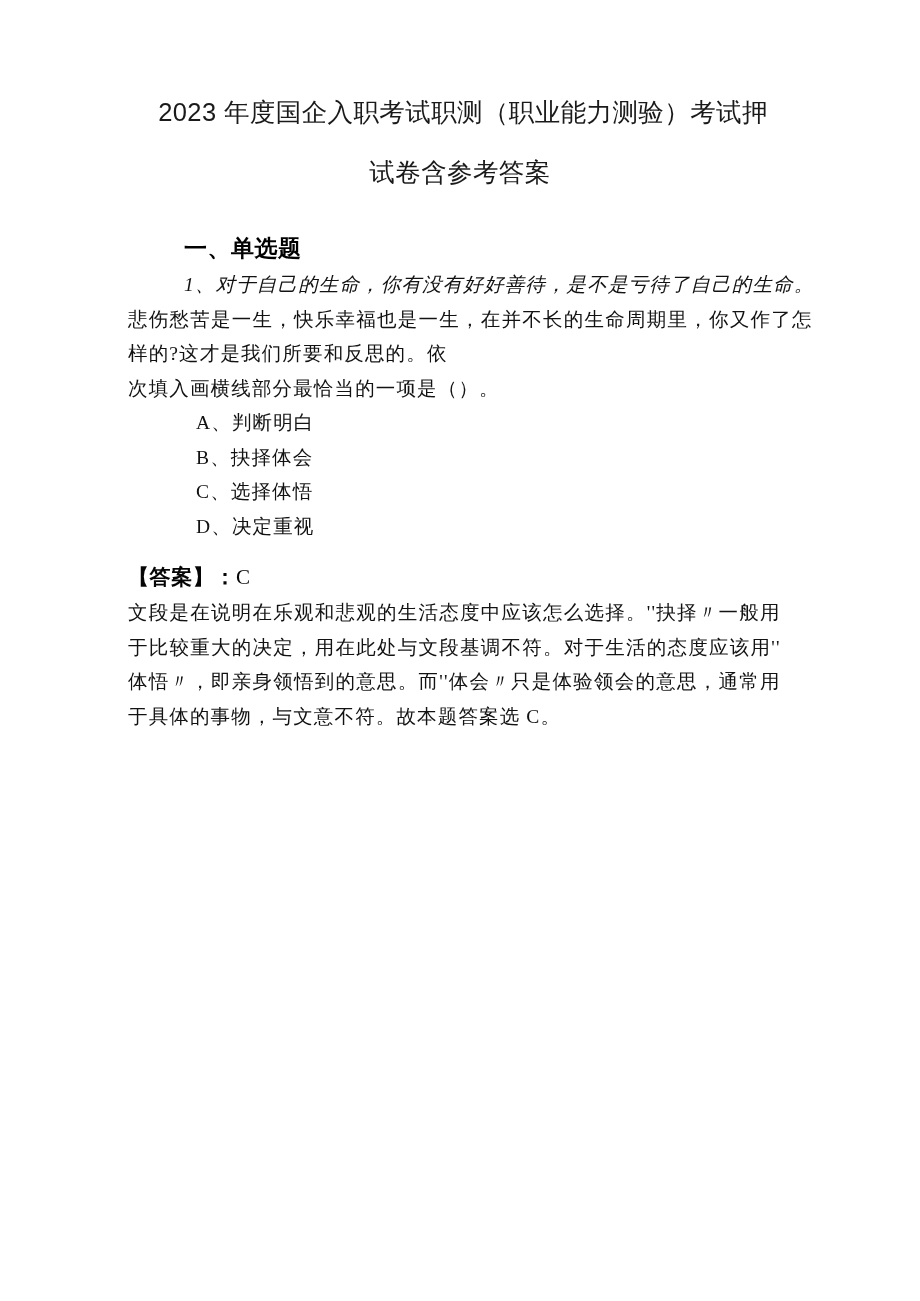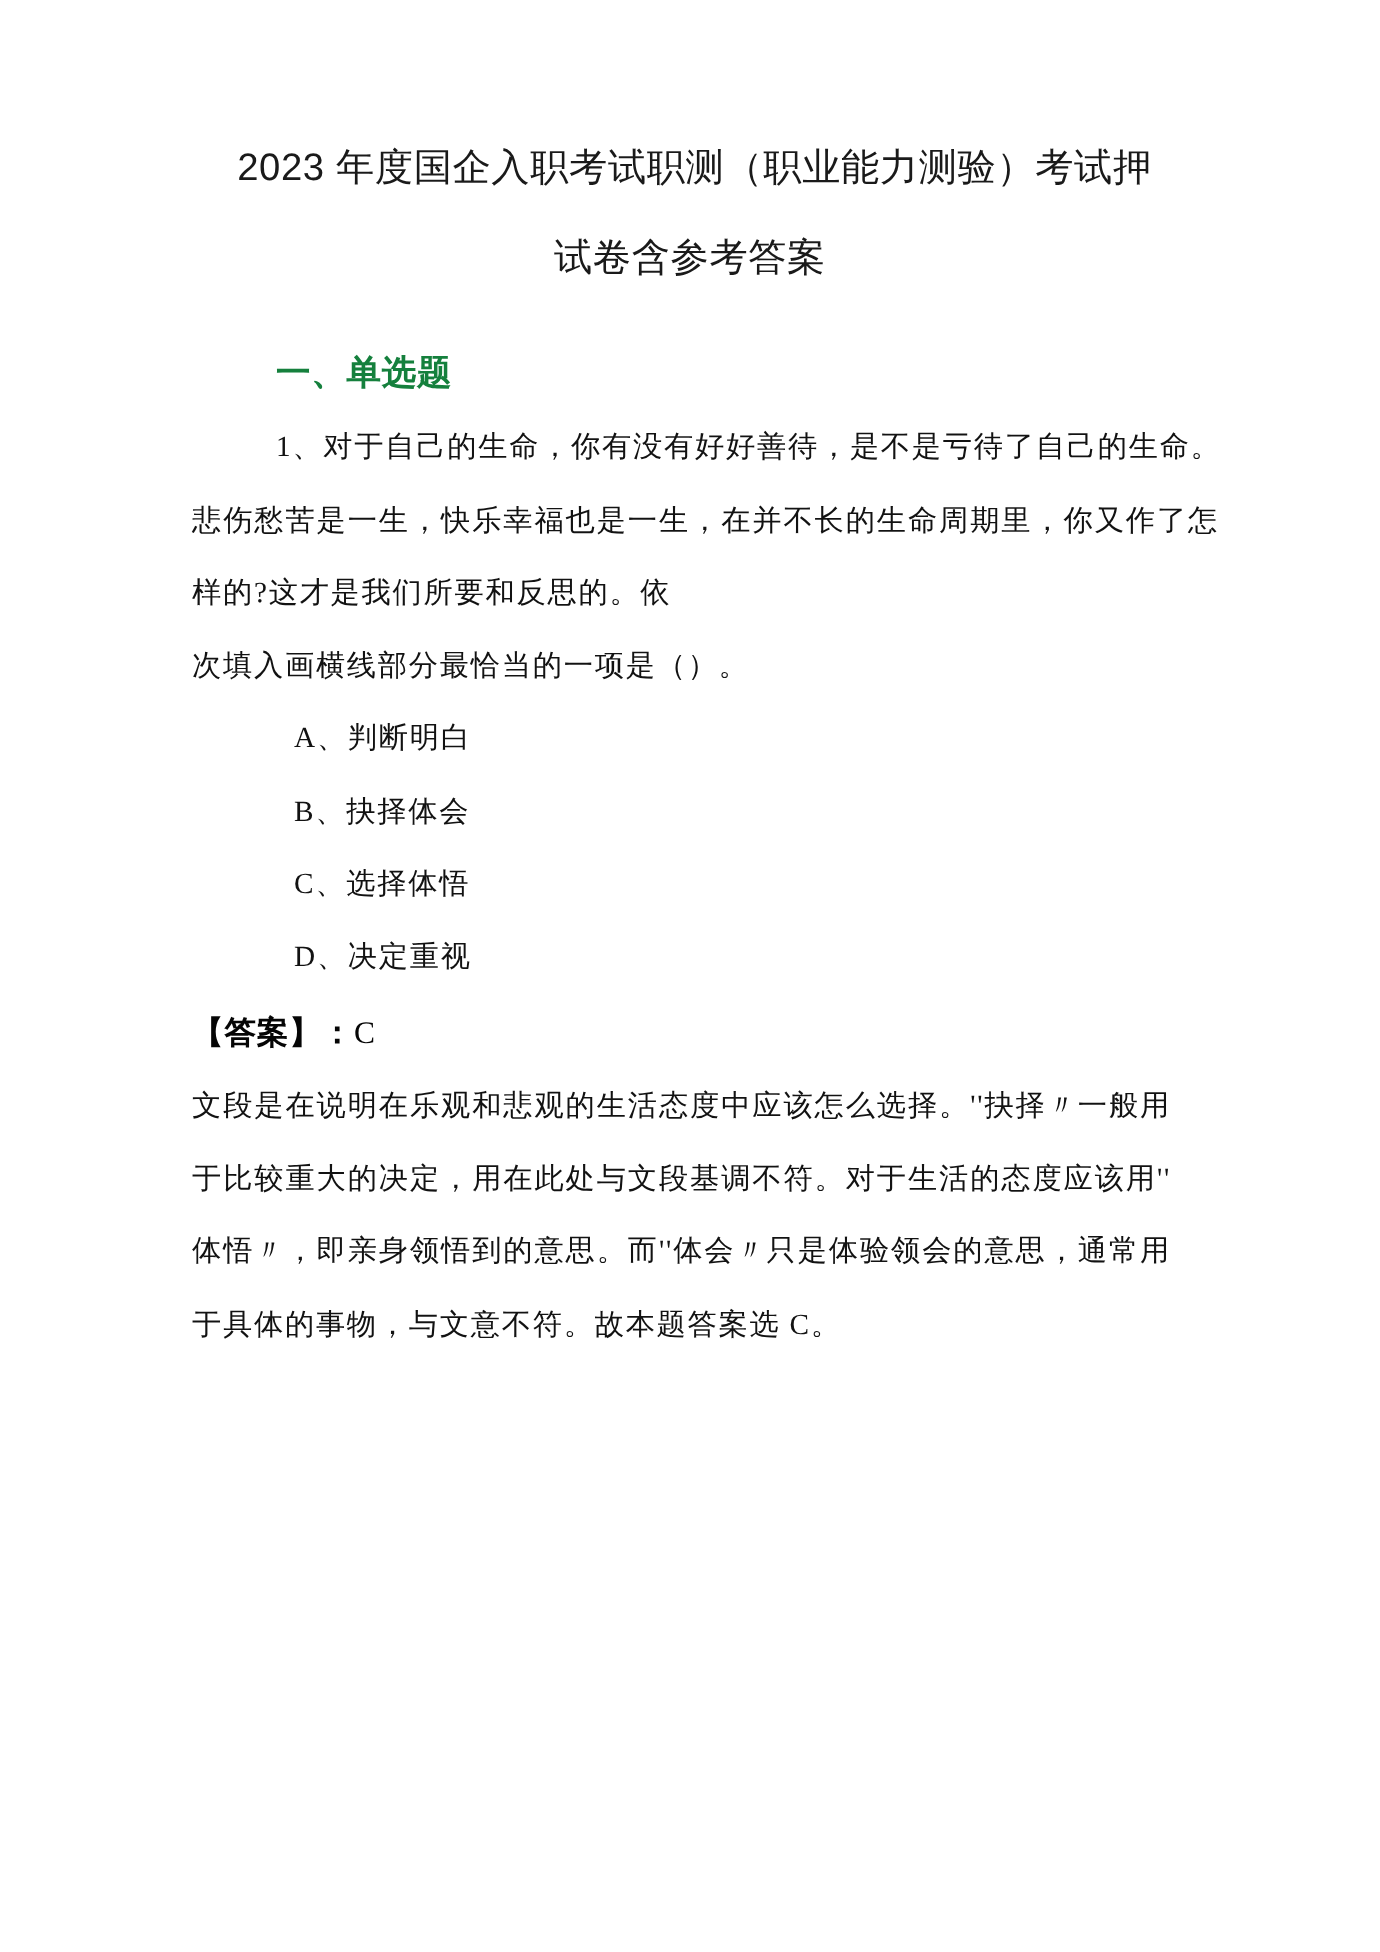--- a/index.html
+++ b/index.html
@@ -42,38 +42,39 @@
     padding-top: 34px;
   }
 
   
   .section-heading {
     font-family: "Liberation Sans", "DejaVu Sans", sans-serif;
     font-size: 23px;
     font-weight: bold;
     line-height: 1;
     letter-spacing: 0.5px;
-    color: #15803d;
+    color: #000000;
     margin-top: 52px;
     margin-left: 56px;
   }
 
   
   .body-line {
     font-family: "Liberation Serif", "DejaVu Serif", serif;
     font-size: 19.5px;
     line-height: 1;
     letter-spacing: 1.15px;
     color: #121212;
     white-space: nowrap;
   }
   .flow {
-    margin-top: 29px;
+    margin-top: 15px;
   }
   .flow.first {
+    font-style: italic;
   }
   .indent {
     margin-left: 56px;
   }
   .indent-opt {
     margin-left: 68px;
   }
 
   
   .wide {

